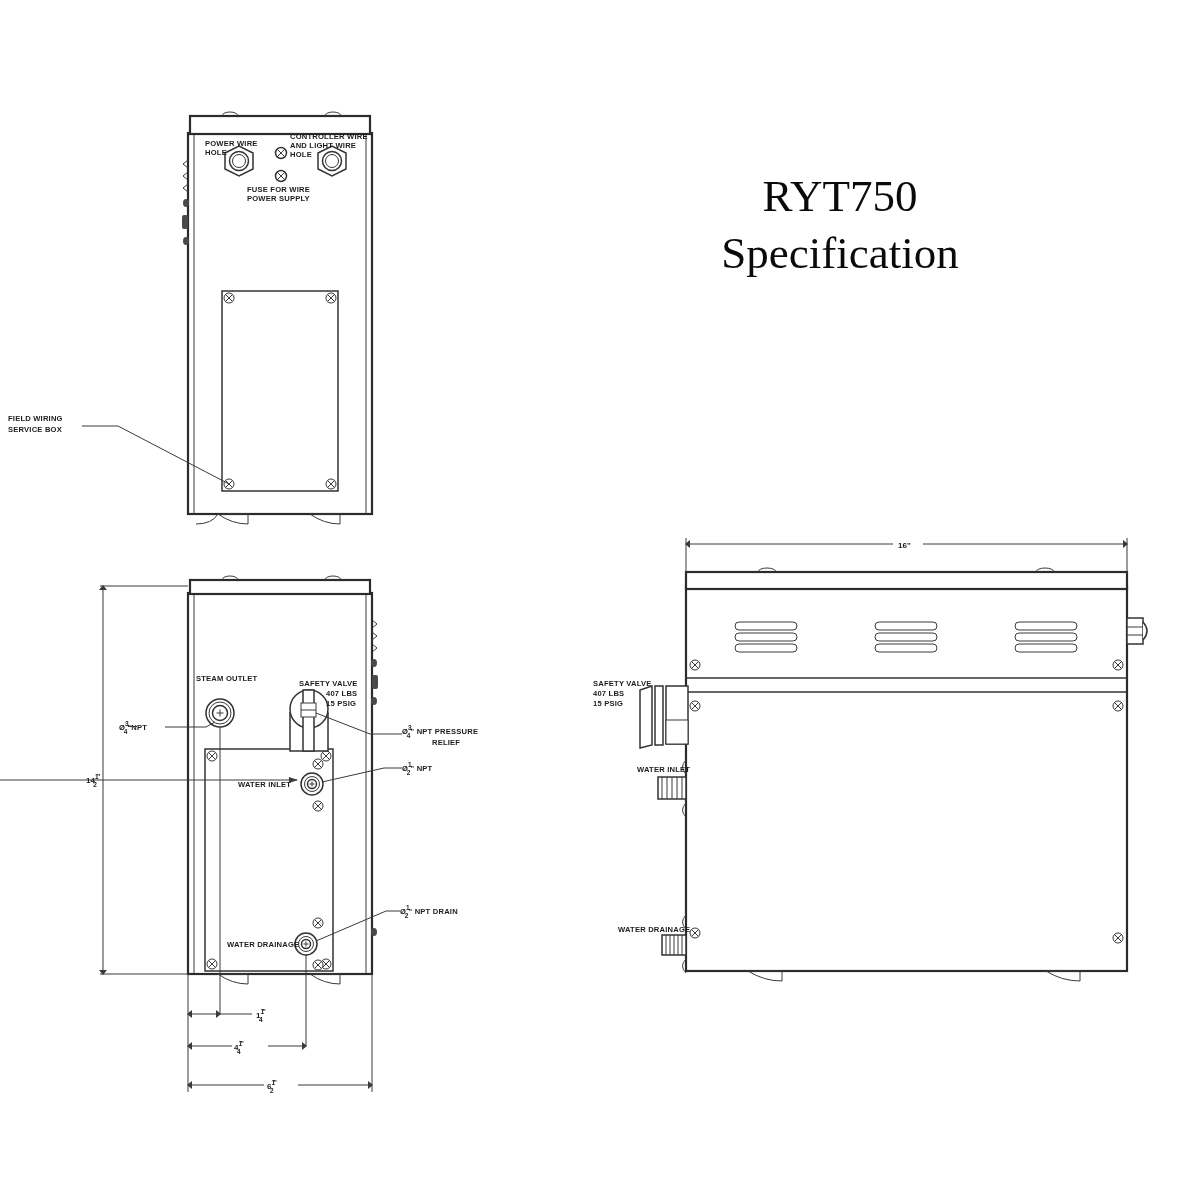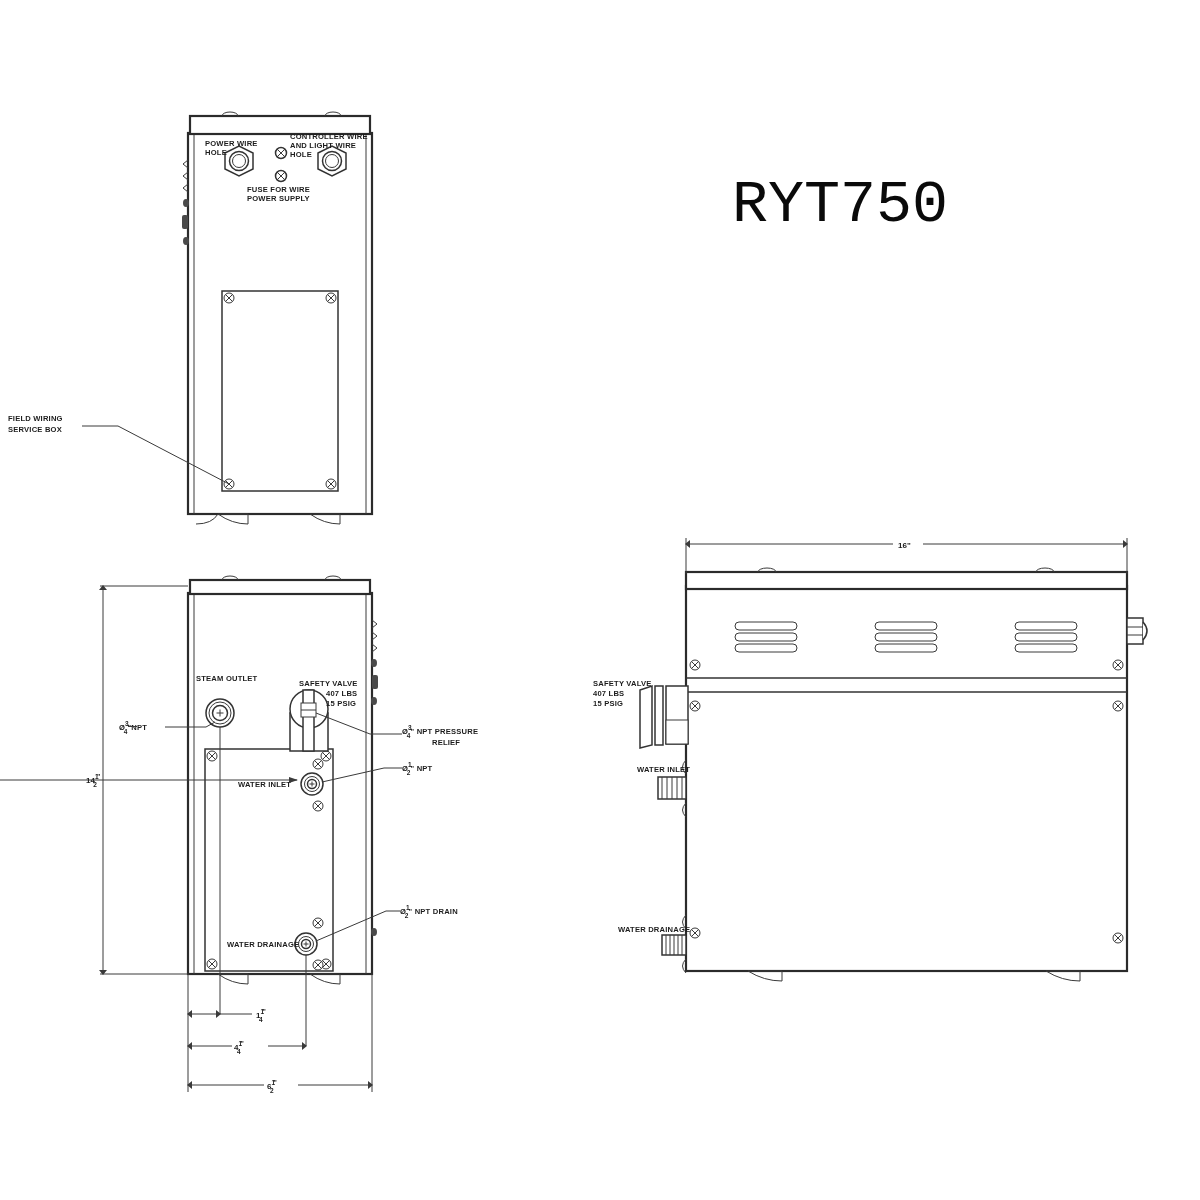--- a/index.html
+++ b/index.html
@@ -18,34 +18,35 @@
   .dim{stroke:#3a3a3a;fill:none;stroke-width:1;}
   .fillw{fill:#ffffff;}
   .filld{fill:#4a4a4a;}
   .lbl-s{font-family:"Liberation Sans", sans-serif;font-size:7.6px;fill:#1c1c1c;font-weight:bold;letter-spacing:.2px;}
   .dimtxt{font-family:"Liberation Sans", sans-serif;font-size:8px;fill:#1c1c1c;font-weight:bold;}
   .title-wrap{
     position:absolute;left:560px;top:168px;width:560px;
     text-align:center;
   }
   .title-line{
-    font-family:Liberation Mono, monospace;
-    font-size:60px;
+    font-family:Liberation Serif, serif;
+    font-size:45px;
     color:#0a0a0a;
     line-height:1.26;
     white-space:nowrap;
   }
 </style>
 </head>
 <body>
 
 <div id="sheet">
 
   <div class="title-wrap">
     <div class="title-line">RYT750</div>
+    <div class="title-line">Specification</div>
   </div>
 
   <svg width="1200" height="1200" viewBox="0 0 1200 1200">
 
     <defs>
       <marker id="arrL" markerWidth="9" markerHeight="7" refX="8" refY="3.5" orient="auto">
         <path d="M9,3.5 L0,0.6 L0,6.4 Z" fill="#3a3a3a"></path>
       </marker>
       <marker id="arrR" markerWidth="9" markerHeight="7" refX="1" refY="3.5" orient="auto">
         <path d="M0,3.5 L9,0.6 L9,6.4 Z" fill="#3a3a3a"></path>

